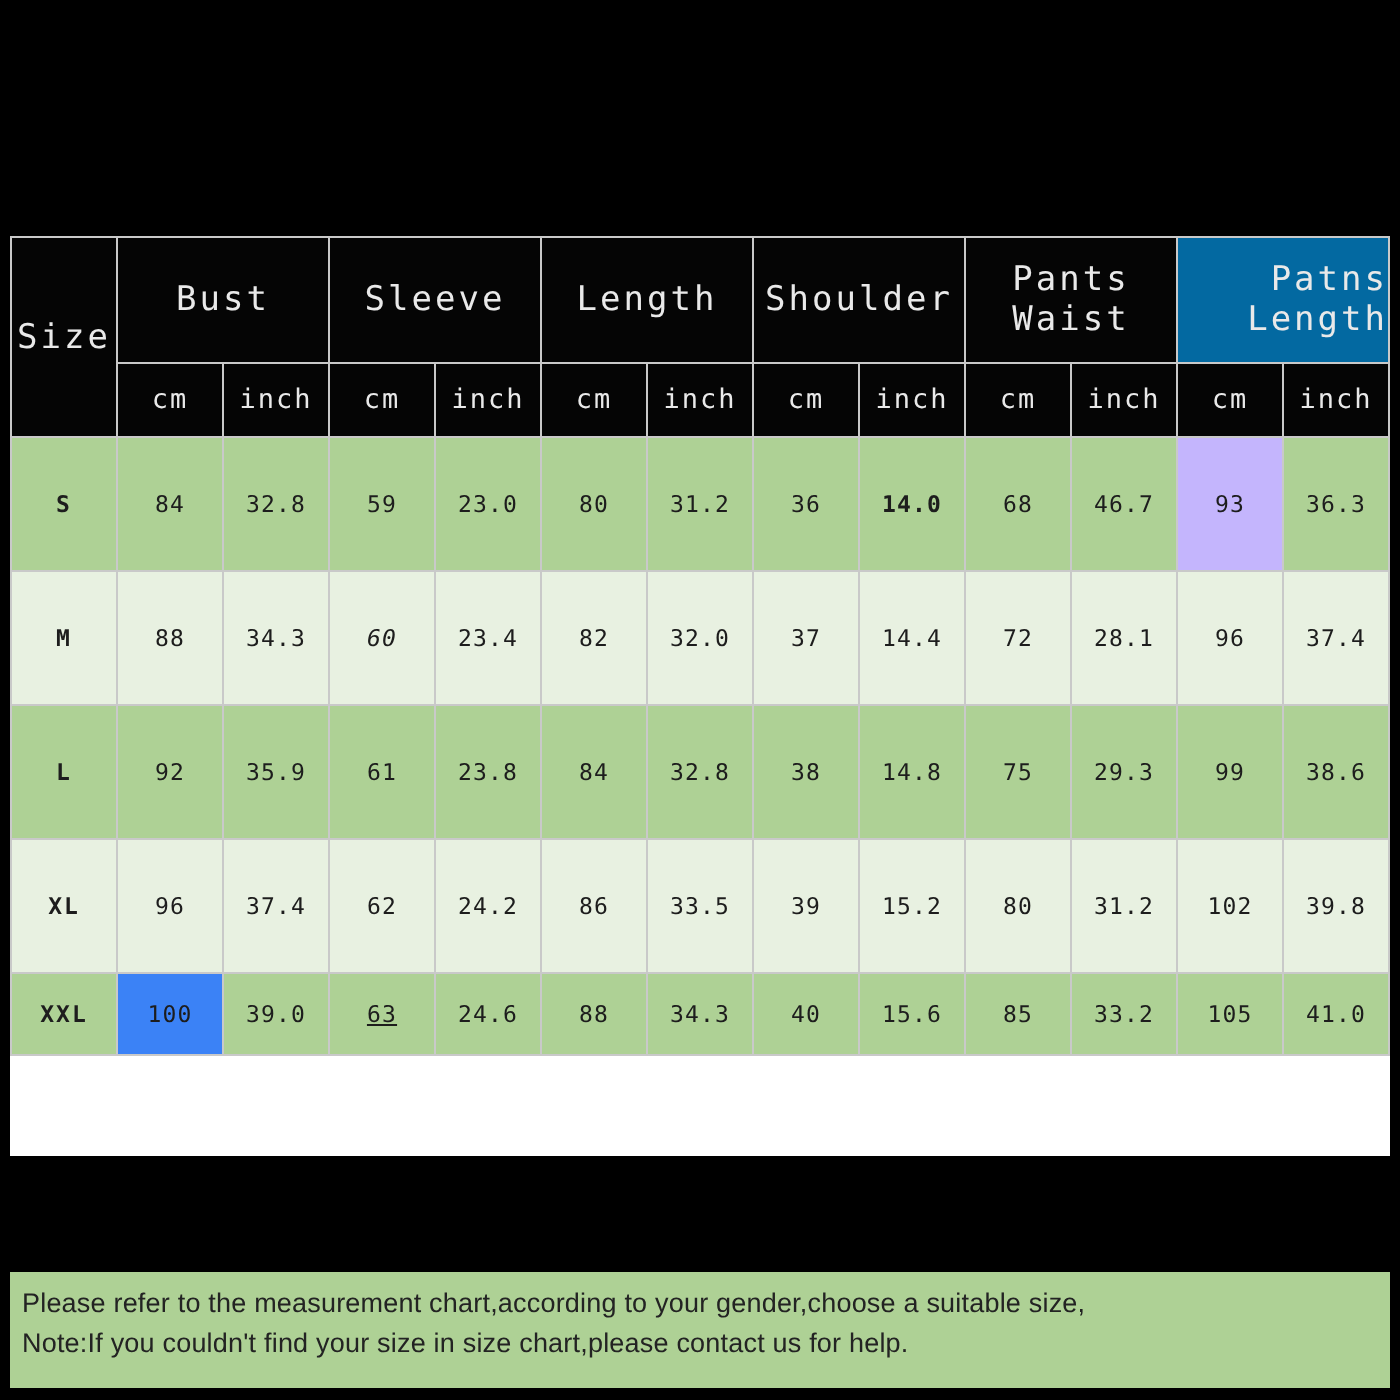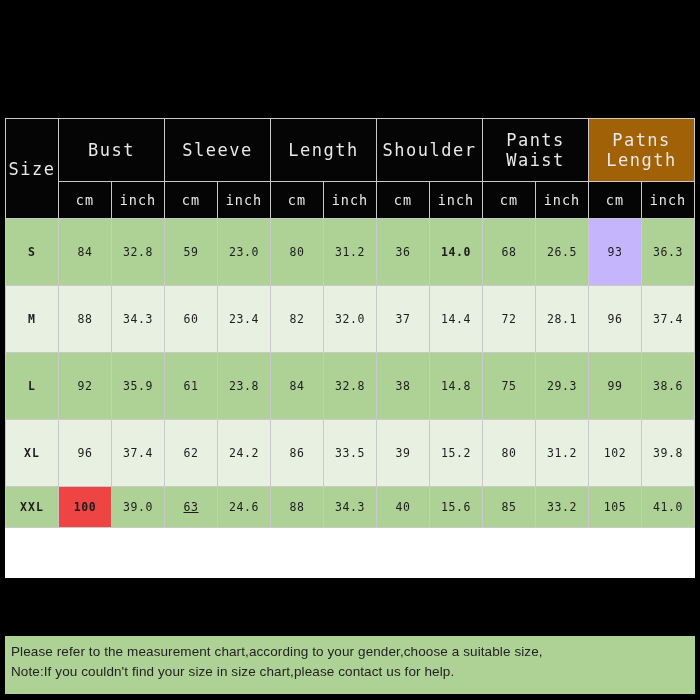--- a/index.html
+++ b/index.html
@@ -128,21 +128,21 @@
 
       <table class="size-table">
         <thead>
           <tr>
             <th class="size-head" rowspan="2" style="background: rgb(5, 5, 5); color: rgb(233, 233, 233);">Size</th>
             <th class="grp" colspan="2" style="background: rgb(5, 5, 5); color: rgb(233, 233, 233);">Bust</th>
             <th class="grp" colspan="2" style="background: rgb(5, 5, 5); color: rgb(233, 233, 233);">Sleeve</th>
             <th class="grp" colspan="2" style="background: rgb(5, 5, 5); color: rgb(233, 233, 233);">Length</th>
             <th class="grp" colspan="2" style="background: rgb(5, 5, 5); color: rgb(233, 233, 233);">Shoulder</th>
             <th class="grp" colspan="2" style="background: rgb(5, 5, 5); color: rgb(233, 233, 233);">Pants<br>Waist</th>
-            <th class="grp" colspan="2" style="background: #a16207; color: rgb(233, 233, 233);">Patns<br>Length</th>
+            <th class="grp" colspan="2" style="background: #0369a1; color: rgb(233, 233, 233); text-align: right;">Patns<br>Length</th>
           </tr>
           <tr>
             <th class="unit" style="background: rgb(5, 5, 5); color: rgb(233, 233, 233);">cm</th>
             <th class="unit" style="background: rgb(5, 5, 5); color: rgb(233, 233, 233);">inch</th>
             <th class="unit" style="background: rgb(5, 5, 5); color: rgb(233, 233, 233);">cm</th>
             <th class="unit" style="background: rgb(5, 5, 5); color: rgb(233, 233, 233);">inch</th>
             <th class="unit" style="background: rgb(5, 5, 5); color: rgb(233, 233, 233);">cm</th>
             <th class="unit" style="background: rgb(5, 5, 5); color: rgb(233, 233, 233);">inch</th>
             <th class="unit" style="background: rgb(5, 5, 5); color: rgb(233, 233, 233);">cm</th>
             <th class="unit" style="background: rgb(5, 5, 5); color: rgb(233, 233, 233);">inch</th>
@@ -157,29 +157,29 @@
               <td class="size-cell" style="background: rgb(174, 209, 149);">S</td>
               <td style="background: rgb(174, 209, 149);">84</td>
               <td style="background: rgb(174, 209, 149);">32.8</td>
               <td style="background: rgb(174, 209, 149);">59</td>
               <td style="background: rgb(174, 209, 149);">23.0</td>
               <td style="background: rgb(174, 209, 149);">80</td>
               <td style="background: rgb(174, 209, 149);">31.2</td>
               <td style="background: rgb(174, 209, 149);">36</td>
               <td style="background: rgb(174, 209, 149); font-weight: bold;">14.0</td>
               <td style="background: rgb(174, 209, 149);">68</td>
-              <td style="background: rgb(174, 209, 149);">26.5</td>
+              <td style="background: rgb(174, 209, 149);">46.7</td>
               <td style="background: #c4b5fd;">93</td>
               <td style="background: rgb(174, 209, 149);">36.3</td>
             </tr>
             <tr class="rowB">
               <td class="size-cell" style="background: rgb(232, 241, 225);">M</td>
               <td style="background: rgb(232, 241, 225);">88</td>
               <td style="background: rgb(232, 241, 225);">34.3</td>
-              <td style="background: rgb(232, 241, 225);">60</td>
+              <td style="background: rgb(232, 241, 225); font-style: italic;">60</td>
               <td style="background: rgb(232, 241, 225);">23.4</td>
               <td style="background: rgb(232, 241, 225);">82</td>
               <td style="background: rgb(232, 241, 225);">32.0</td>
               <td style="background: rgb(232, 241, 225); text-align: center;">37</td>
               <td style="background: rgb(232, 241, 225);">14.4</td>
               <td style="background: rgb(232, 241, 225);">72</td>
               <td style="background: rgb(232, 241, 225);">28.1</td>
               <td style="background: rgb(232, 241, 225);">96</td>
               <td style="background: rgb(232, 241, 225);">37.4</td>
             </tr>
@@ -208,21 +208,21 @@
               <td style="background: rgb(232, 241, 225);">33.5</td>
               <td style="background: rgb(232, 241, 225);">39</td>
               <td style="background: rgb(232, 241, 225);">15.2</td>
               <td style="background: rgb(232, 241, 225);">80</td>
               <td style="background: rgb(232, 241, 225);">31.2</td>
               <td style="background: rgb(232, 241, 225);">102</td>
               <td style="background: rgb(232, 241, 225);">39.8</td>
             </tr>
             <tr class="rowA rowLast">
               <td class="size-cell" style="background: rgb(174, 209, 149);">XXL</td>
-              <td style="background: #ef4444; font-weight: bold;">100</td>
+              <td style="background: #3b82f6;">100</td>
               <td style="background: rgb(174, 209, 149);">39.0</td>
               <td style="background: rgb(174, 209, 149); text-decoration: underline;">63</td>
               <td style="background: rgb(174, 209, 149);">24.6</td>
               <td style="background: rgb(174, 209, 149);">88</td>
               <td style="background: rgb(174, 209, 149);">34.3</td>
               <td style="background: rgb(174, 209, 149);">40</td>
               <td style="background: rgb(174, 209, 149);">15.6</td>
               <td style="background: rgb(174, 209, 149);">85</td>
               <td style="background: rgb(174, 209, 149);">33.2</td>
               <td style="background: rgb(174, 209, 149);">105</td>

